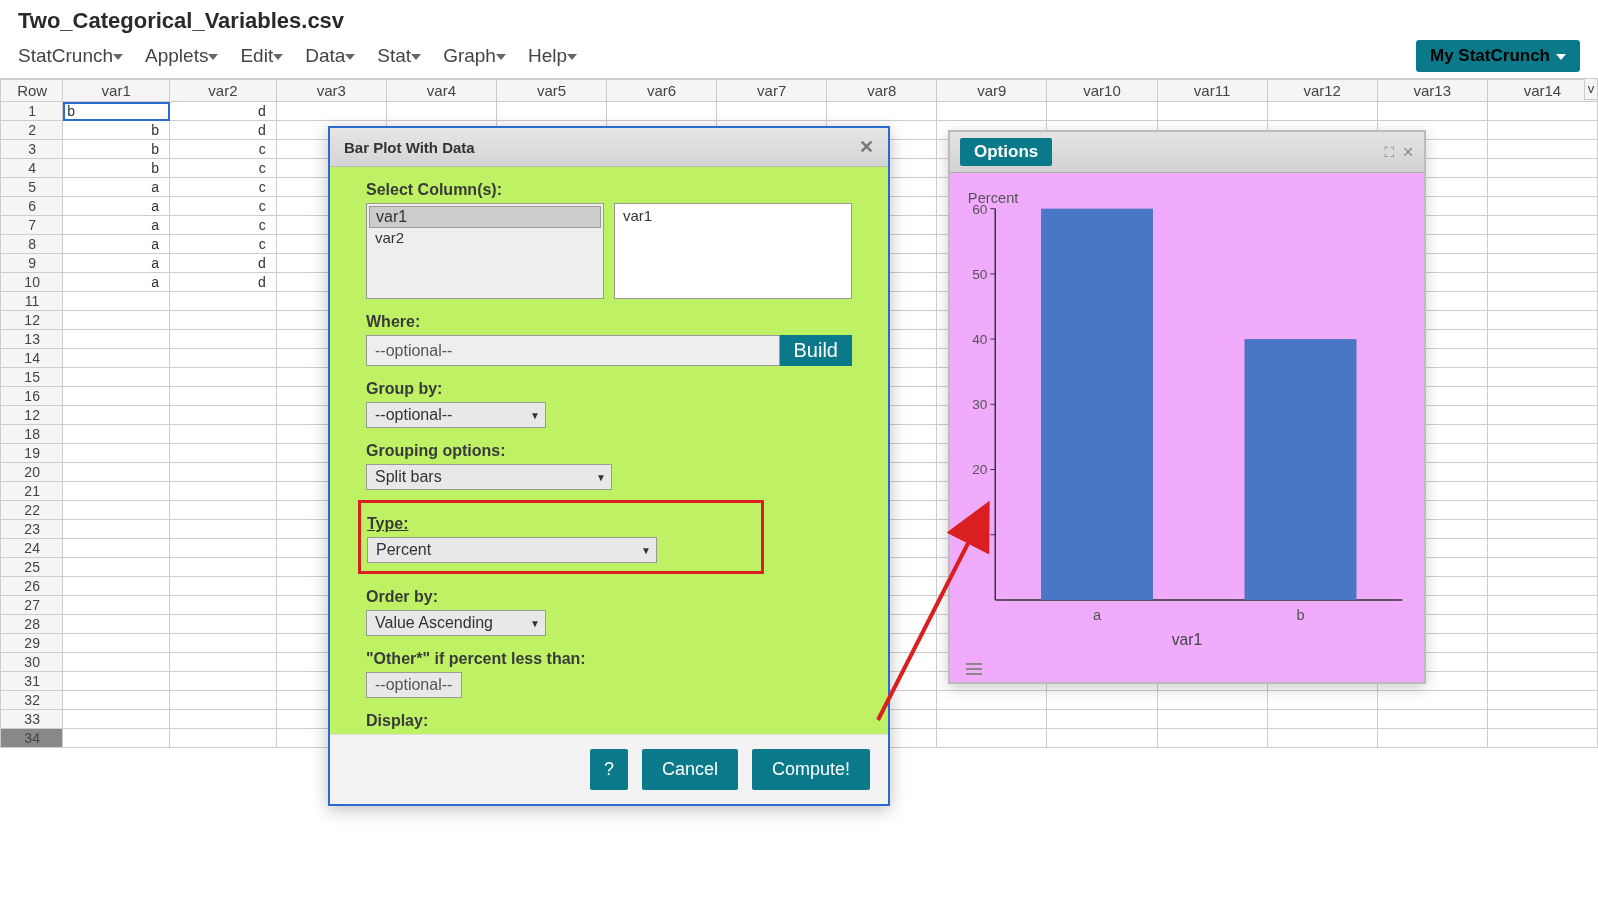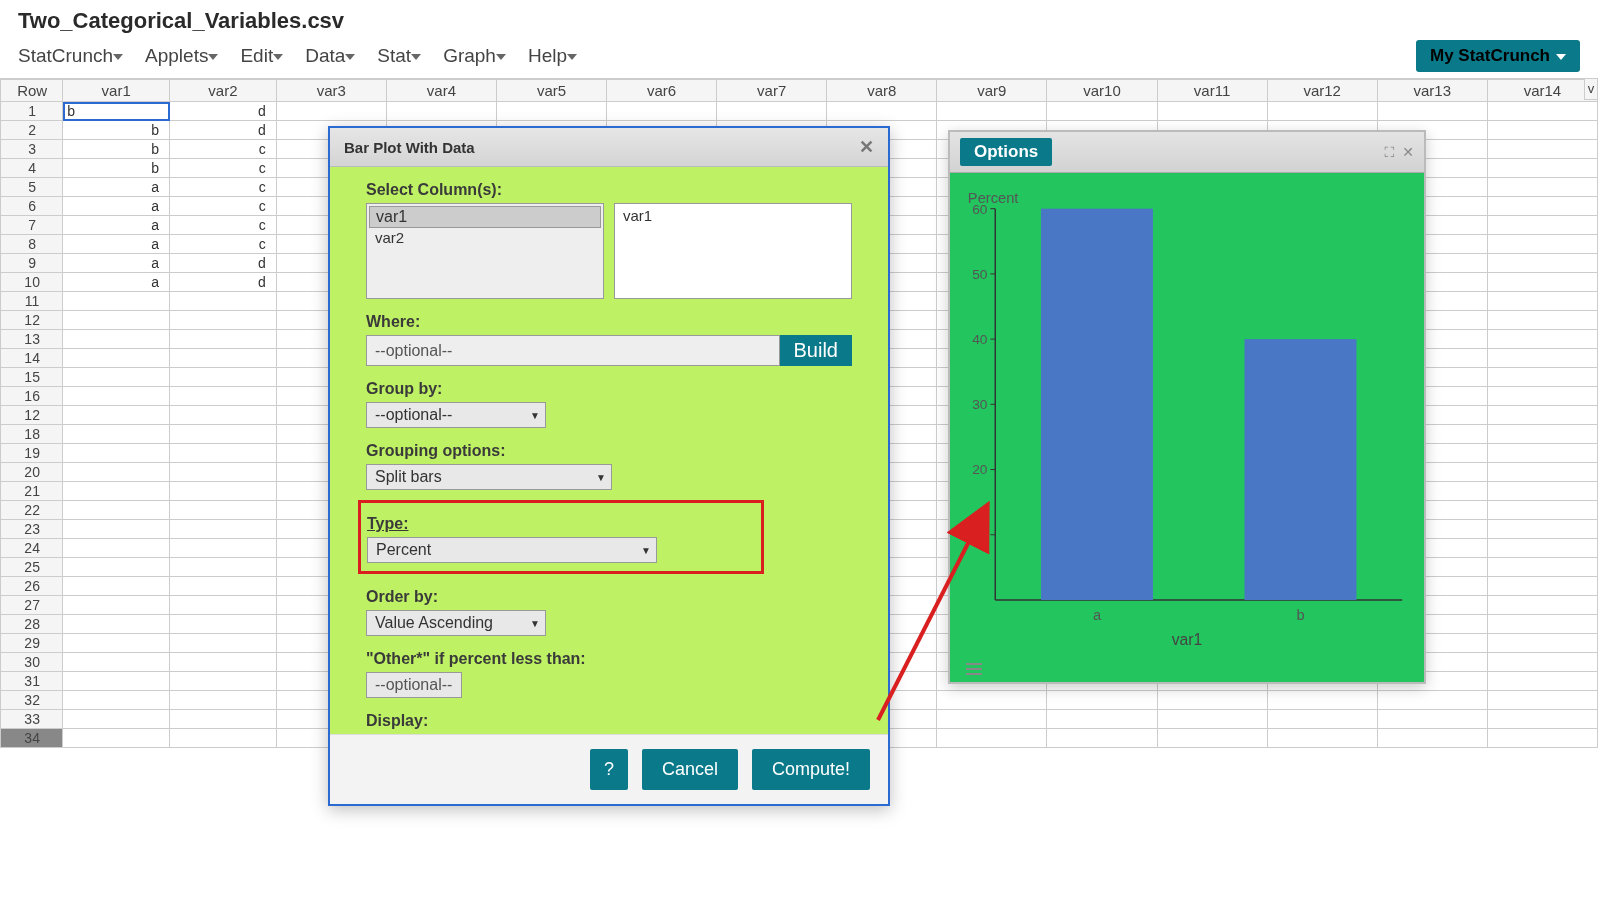--- a/index.html
+++ b/index.html
@@ -47,21 +47,21 @@
   .sel-wrap::after { content: "▼"; position: absolute; right: 6px; top: 50%; transform: translateY(-50%); font-size: 10px; color: #333; pointer-events: none; }
   .type-box { border: 3px solid #d91f1f; padding: 4px 8px 8px 0; margin-top: 10px; margin-left: -8px; width: 406px; }
   .type-box .field-label { margin-top: 8px; margin-left: 6px; text-decoration: underline; }
   .type-box .sel-wrap { margin-left: 6px; }
   .txt-in { border: 1px solid #999; background: #e8e8e8; padding: 3px 8px; font-size: 16px; color: #555; }
   .cb-row { display: flex; align-items: center; gap: 6px; color: #555; font-size: 15px; margin-top: 2px; }
   .dlg-footer { padding: 14px 18px; display: flex; gap: 14px; justify-content: flex-end; background: #f3f3f3; border-top: 1px solid #ddd; }
   .btn { background: #0a7a8a; color: #fff; border: none; padding: 10px 20px; font-size: 18px; cursor: pointer; border-radius: 2px; }
 
   
-  .chart-panel { position: absolute; top: 130px; left: 948px; width: 478px; height: 554px; border: 2px solid #bbb; background: #22c55e; box-shadow: 0 4px 14px rgba(0,0,0,.2); }
+  .chart-panel { position: absolute; top: 130px; left: 948px; width: 478px; height: 554px; border: 2px solid #bbb; background: #f0abfc; box-shadow: 0 4px 14px rgba(0,0,0,.2); }
   .chart-titlebar { background: linear-gradient(#e4e4e4,#d2d2d2); padding: 6px 10px; display: flex; align-items: center; gap: 8px; border-bottom: 1px solid #aaa; }
   .options-btn { background: #0a7a8a; color: #fff; padding: 4px 14px; font-size: 17px; font-weight: 600; border-radius: 2px; cursor: pointer; }
   .chart-titlebar .icons { margin-left: auto; display: flex; gap: 8px; color: #888; font-size: 14px; }
   .chart-body { padding: 8px 12px 6px 12px; height: calc(100% - 40px); display: flex; flex-direction: column; }
   svg.chart { width: 100%; flex: 1; }
   .hamb { width: 16px; height: 12px; display: flex; flex-direction: column; justify-content: space-between; margin: 6px 0 2px 4px; cursor: pointer; }
   .hamb span { height: 2px; background: #888; }
 
   
   .arrow-svg { position: absolute; top: 500px; left: 868px; width: 130px; height: 230px; pointer-events: none; }

